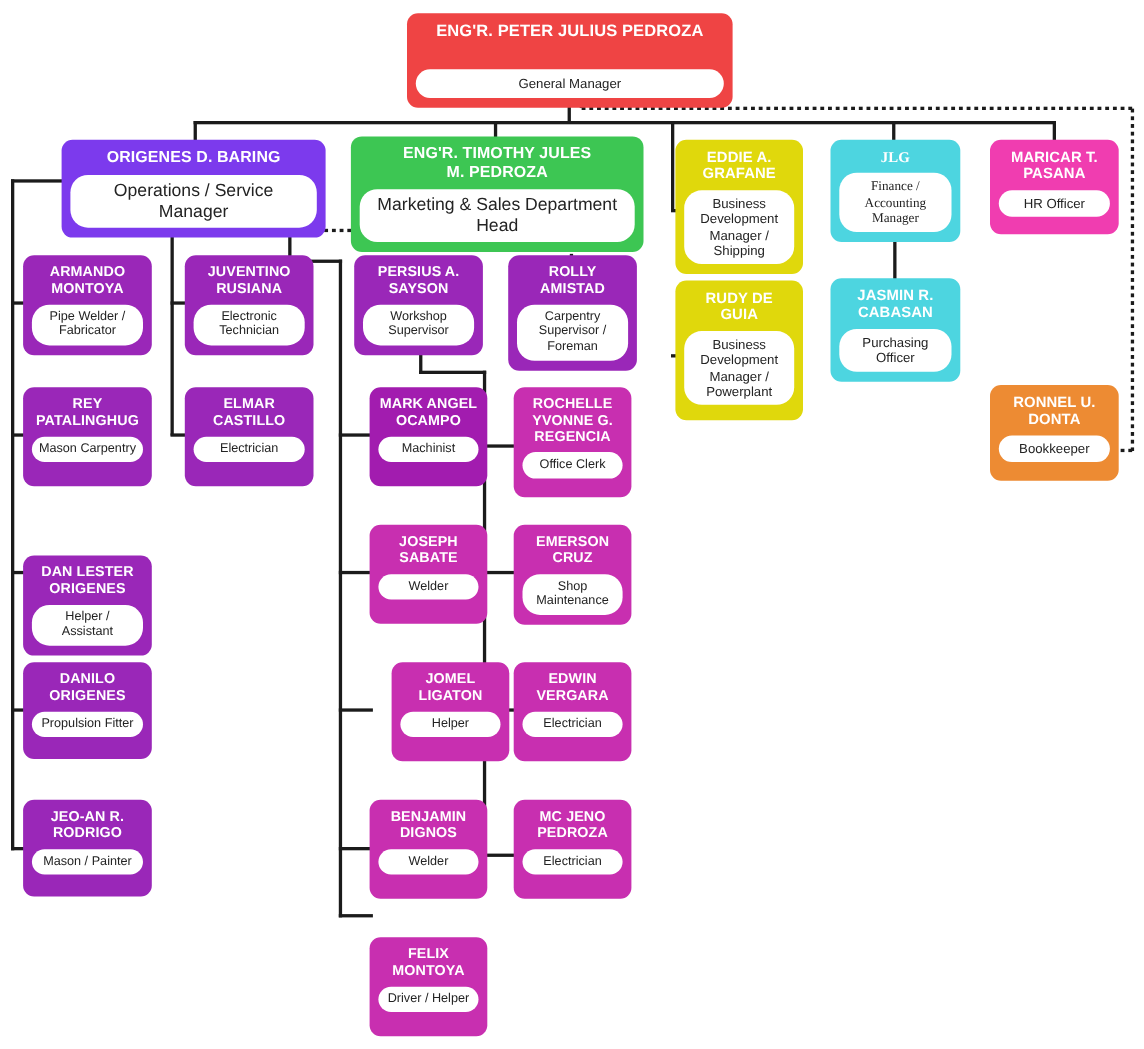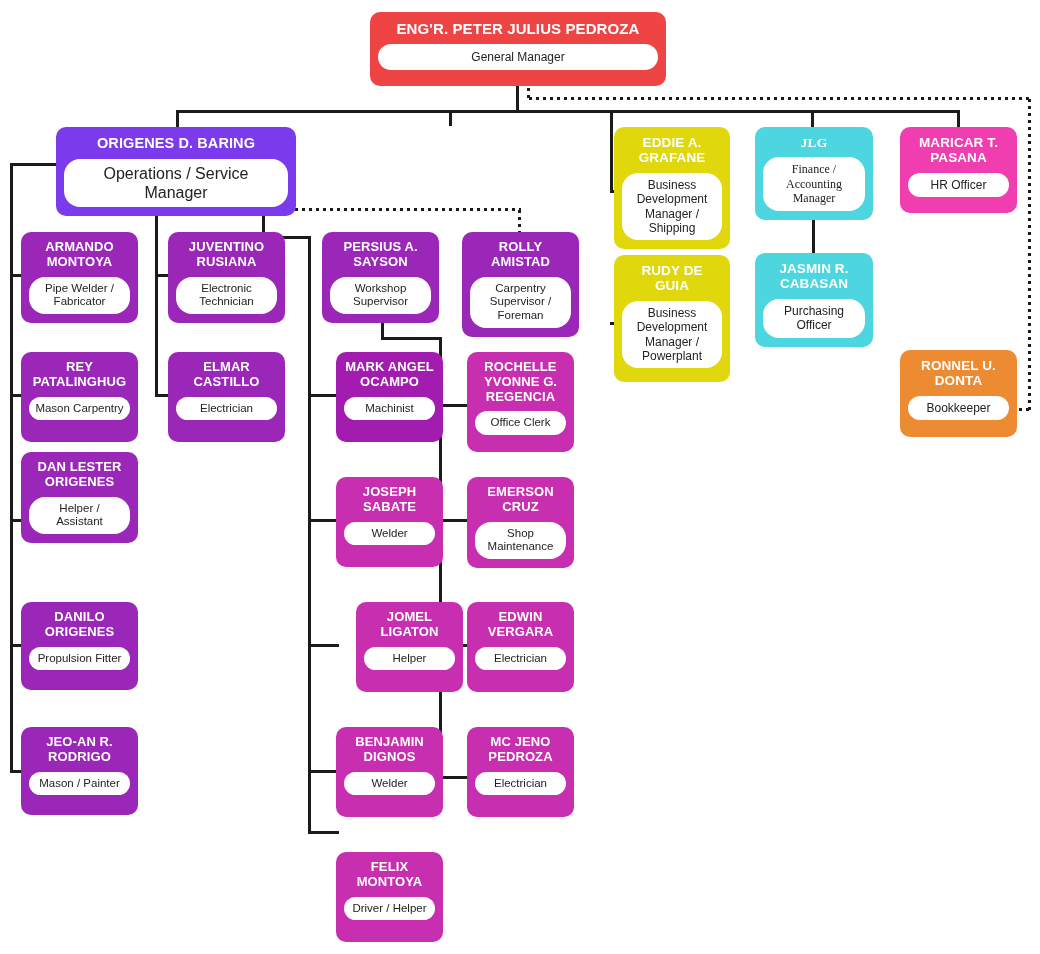--- a/index.html
+++ b/index.html
@@ -122,28 +122,32 @@
     <div class="dot v" style="left: 265px; top: 197px; width: 3px; height: 13px;"></div>
     <div class="dot h" style="left: 265px; top: 208px; width: 256px; height: 3px;"></div>
     <div class="dot v" style="left: 518px; top: 208px; width: 3px; height: 27px;"></div>
     <div class="ln v" style="left: 381px; top: 320px; width: 3px; height: 20px;"></div>
     <div class="ln h" style="left: 381px; top: 337px; width: 61px; height: 3px;"></div>
     <div class="ln v" style="left: 439px; top: 337px; width: 3px; height: 442px;"></div>
     <div class="ln h" style="left: 439px; top: 404px; width: 31px; height: 3px;"></div>
     <div class="ln h" style="left: 439px; top: 519px; width: 31px; height: 3px;"></div>
     <div class="ln h" style="left: 439px; top: 644px; width: 31px; height: 3px;"></div>
     <div class="ln h" style="left: 439px; top: 776px; width: 31px; height: 3px;"></div>
-    <div class="node sz-gm" style="left: 370px; top: 12px; width: 296px; min-height: 74px; background: rgb(239, 68, 68);">
+    <div class="node sz-gm" style="left: 370px; top: 12px; width: 296px; min-height: 74px; background: rgb(239, 68, 68); gap: 19px;">
       <div class="nm">ENG'R. PETER JULIUS PEDROZA</div>
       <div class="ttl">General Manager</div>
     </div>
     <div class="node sz-l2" style="left: 56px; top: 127px; width: 240px; min-height: 70px; background: rgb(124, 58, 237);">
       <div class="nm">ORIGENES D. BARING</div>
       <div class="ttl">Operations / Service Manager</div>
     </div>
+    <div class="node sz-l2" style="left: 319px; top: 124px; width: 266px; min-height: 73px; background: rgb(61, 198, 83);">
+      <div class="nm">ENG'R. TIMOTHY JULES<br>M. PEDROZA</div>
+      <div class="ttl">Marketing &amp; Sales Department Head</div>
+    </div>
     <div class="node sz-sm" style="left: 614px; top: 127px; width: 116px; min-height: 116px; background: rgb(224, 216, 12);">
       <div class="nm">EDDIE A.<br>GRAFANE</div>
       <div class="ttl">Business Development Manager / Shipping</div>
     </div>
     <div class="node sz-sm" style="left: 614px; top: 255px; width: 116px; min-height: 127px; background: rgb(224, 216, 12);">
       <div class="nm">RUDY DE<br>GUIA</div>
       <div class="ttl">Business Development Manager / Powerplant</div>
     </div>
     <div class="node sz-sm" style="left: 755px; top: 127px; width: 118px; min-height: 92px; background: rgb(77, 213, 224); font-family: Liberation Serif, serif;">
       <div class="nm">JLG</div>
@@ -162,21 +166,21 @@
       <div class="ttl">Bookkeeper</div>
     </div>
     <div class="node sz-xs" style="left: 21px; top: 232px; width: 117px; min-height: 88px; background: rgb(154, 39, 184);">
       <div class="nm">ARMANDO<br>MONTOYA</div>
       <div class="ttl">Pipe Welder / Fabricator</div>
     </div>
     <div class="node sz-xs" style="left: 21px; top: 352px; width: 117px; min-height: 90px; background: rgb(154, 39, 184);">
       <div class="nm">REY<br>PATALINGHUG</div>
       <div class="ttl">Mason Carpentry</div>
     </div>
-    <div class="node sz-xs" style="left: 21px; top: 452px; width: 117px; min-height: 88px; background: rgb(154, 39, 184); justify-content: space-between;">
+    <div class="node sz-xs" style="left: 21px; top: 505px; width: 117px; min-height: 88px; background: rgb(154, 39, 184); justify-content: space-between;">
       <div class="nm">DAN LESTER<br>ORIGENES</div>
       <div class="ttl">Helper / Assistant</div>
     </div>
     <div class="node sz-xs" style="left: 21px; top: 602px; width: 117px; min-height: 88px; background: rgb(154, 39, 184);">
       <div class="nm">DANILO<br>ORIGENES</div>
       <div class="ttl">Propulsion Fitter</div>
     </div>
     <div class="node sz-xs" style="left: 21px; top: 727px; width: 117px; min-height: 88px; background: rgb(154, 39, 184);">
       <div class="nm">JEO-AN R.<br>RODRIGO</div>
       <div class="ttl">Mason / Painter</div>

